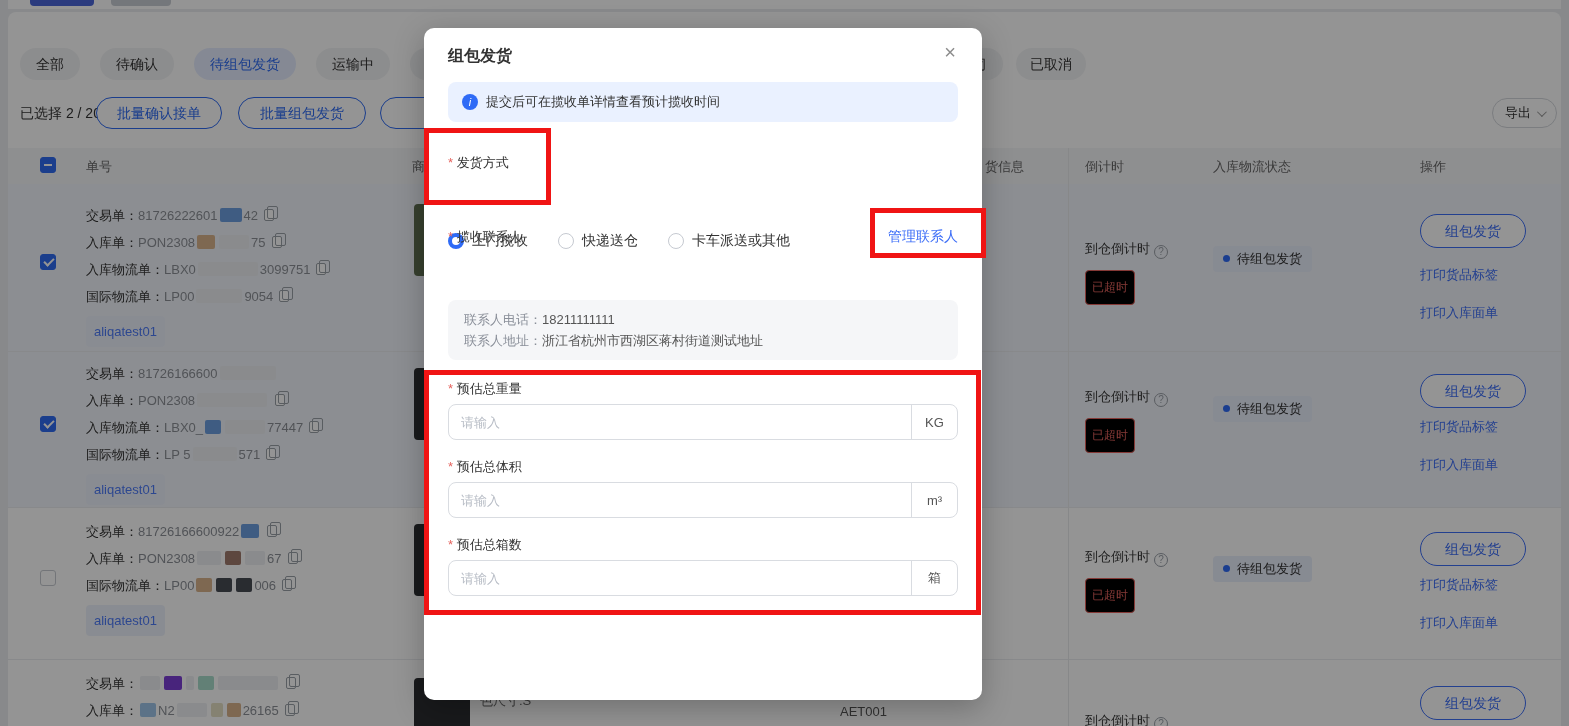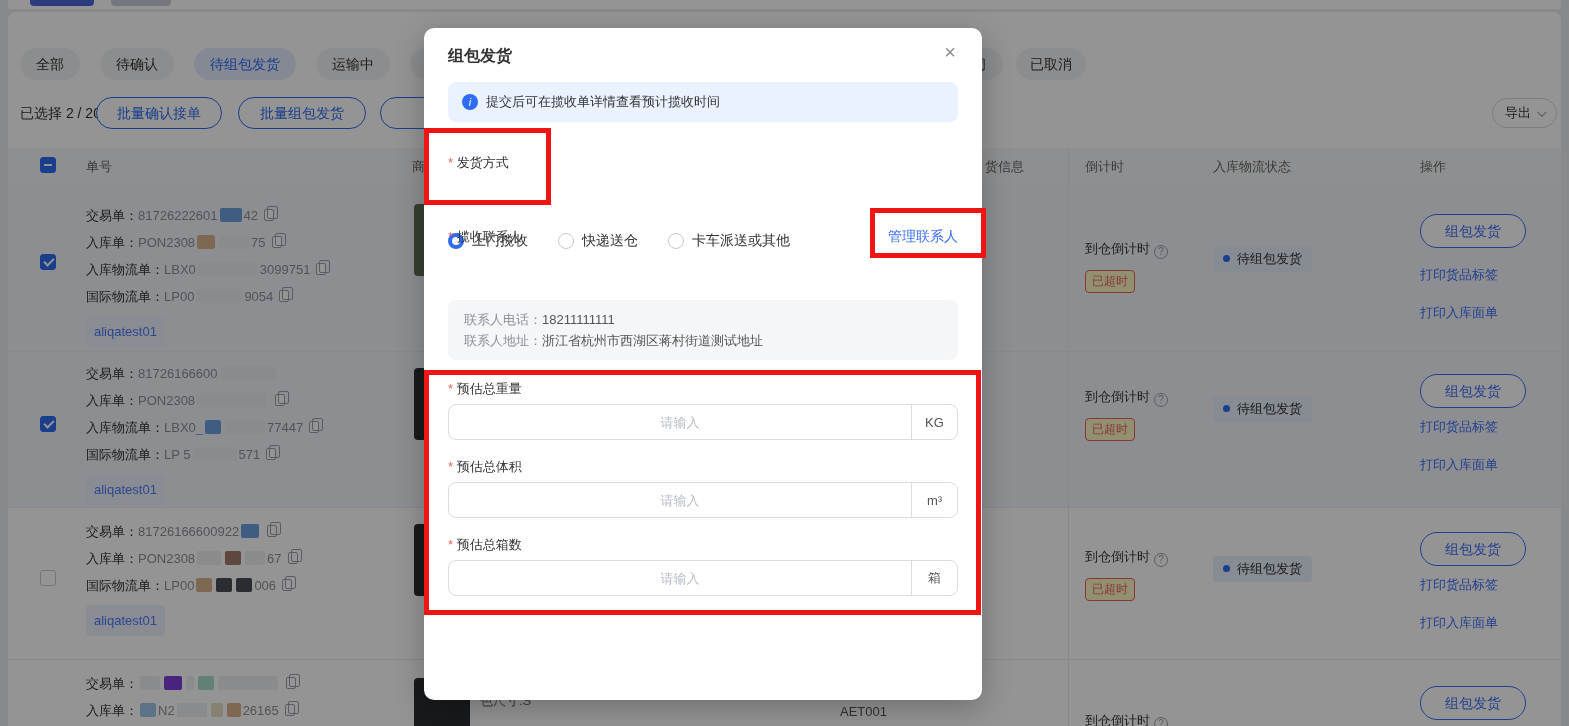--- a/index.html
+++ b/index.html
@@ -43,21 +43,21 @@
   .w8{width:8px}.w12{width:12px}.w14{width:14px}.w16{width:16px}.w18{width:18px}.w20{width:20px}.w22{width:22px}.w24{width:24px}.w30{width:30px}.w40{width:40px}.w44{width:44px}.w46{width:46px}.w56{width:56px}.w60{width:60px}.w70{width:70px}
   .copy { display:inline-block; width:10px; height:12px; border:1px solid #9aa0a8; border-radius:2px; position:relative; margin-left:6px; vertical-align:-1px; background:#fff; }
   .copy::before { content:""; position:absolute; left:2px; top:-4px; width:9px; height:11px; border:1px solid #9aa0a8; border-radius:2px; }
   .shop-pill { display:inline-block; margin-top:6px; padding:2px 8px; background:#edf1fc; color:#4d7bf7; border-radius:4px; font-size:13px; }
   .thumb { position:absolute; left:406px; width:56px; height:72px; border-radius:4px; }
   .thumb.green{background:#5f6f52}.thumb.dark{background:#2b2d31}
 
   .cd-label { position:absolute; left:1077px; color:#333; white-space:nowrap; }
   .qicon { display:inline-block; width:14px; height:14px; border-radius:50%; border:1px solid #9aa0a8; color:#9aa0a8; font-size:10px; line-height:12px; text-align:center; margin-left:4px; vertical-align:-2px; }
   .qicon::after { content:"?"; }
-  .overdue { position:absolute; left:1077px; padding:2px 6px; border:1px solid #e5635e; color:#e5635e; background:#fef9c3; border-radius:4px; font-size:12px; }
+  .overdue { position:absolute; left:1077px; padding:8px 6px; border:1px solid #e5635e; color:#e5635e; background:#000000; border-radius:4px; font-size:12px; }
   .status-pill { position:absolute; left:1205px; padding:4px 10px; background:#e9effc; border-radius:4px; color:#333; white-space:nowrap; }
   .status-pill::before { content:""; display:inline-block; width:7px; height:7px; border-radius:50%; background:#2f6bf6; margin-right:7px; vertical-align:1px; }
   .act-btn { position:absolute; left:1412px; width:106px; height:34px; line-height:32px; text-align:center; border:1px solid #3d6ef7; color:#3d6ef7; background:#fff; border-radius:17px; font-size:14px; }
   .act-link { position:absolute; left:1412px; color:#3d6ef7; font-size:13px; white-space:nowrap; }
   .cargo-code { position:absolute; left:832px; color:#555; }
   .prod-txt { position:absolute; left:472px; color:#666; }
 
   
   .dim { position:absolute; inset:0; background:rgba(0,0,0,0.42); z-index:10; }
 
@@ -75,21 +75,21 @@
   .radio { width:16px; height:16px; border-radius:50%; border:1px solid #c6cad1; background:#fff; }
   .radio.sel { border:4.5px solid #2f6bf6; }
   .manage-link { position:absolute; right:24px; top:200px; color:#3d6ef7; font-size:14px; }
   .m-select { position:absolute; left:24px; right:24px; top:224px; height:34px; border:1px solid #d9dce1; border-radius:8px; line-height:32px; padding:0 12px; color:#333; font-size:13px; }
   .chev { display:inline-block; width:7px; height:7px; border-right:1.5px solid #999; border-bottom:1.5px solid #999; transform:rotate(45deg) translateY(-2px); }
   .m-select .chev { position:absolute; right:14px; top:12px; }
   .contact-box { position:absolute; left:24px; right:24px; top:272px; height:60px; background:#f5f6f8; border-radius:8px; padding:9px 16px; line-height:21px; font-size:13px; }
   .contact-box .k { color:#8a8f99; }
   .contact-box .v { color:#555; }
   .finput { position:absolute; left:24px; right:24px; height:36px; border:1px solid #d9dce1; border-radius:8px; display:flex; }
-  .finput input { flex:1; border:none; outline:none; background:transparent; padding:0 12px; font-size:13px; color:#333; font-family:inherit;text-align:center; }
+  .finput input { flex:1; border:none; outline:none; background:transparent; padding:0 12px; font-size:13px; color:#333; font-family:inherit; }
   .finput input::placeholder { color:#b8bdc6; }
   .funit { flex:0 0 46px; border-left:1px solid #d9dce1; display:flex; align-items:center; justify-content:center; color:#555; font-size:13px; }
   .m-footer { position:absolute; left:0; right:0; top:604px; bottom:0; border-top:1px solid #f0f0f0; border-radius:0 0 10px 10px; }
   .m-summary { position:absolute; left:24px; top:24px; font-size:14px; color:#333; }
   .btn-cancel { position:absolute; right:114px; top:14px; width:64px; height:34px; line-height:32px; text-align:center; border:1px solid #3d6ef7; color:#3d6ef7; background:#fff; border-radius:8px; font-size:14px; }
   .btn-next { position:absolute; right:16px; top:14px; width:82px; height:34px; line-height:34px; text-align:center; background:#2f6bf6; color:#fff; border-radius:8px; font-size:14px; }
 
   
   .anno { position:absolute; border:5px solid #f01414; z-index:40; pointer-events:none; }
   .anno1 { left:424px; top:128px; width:127px; height:77px; }

